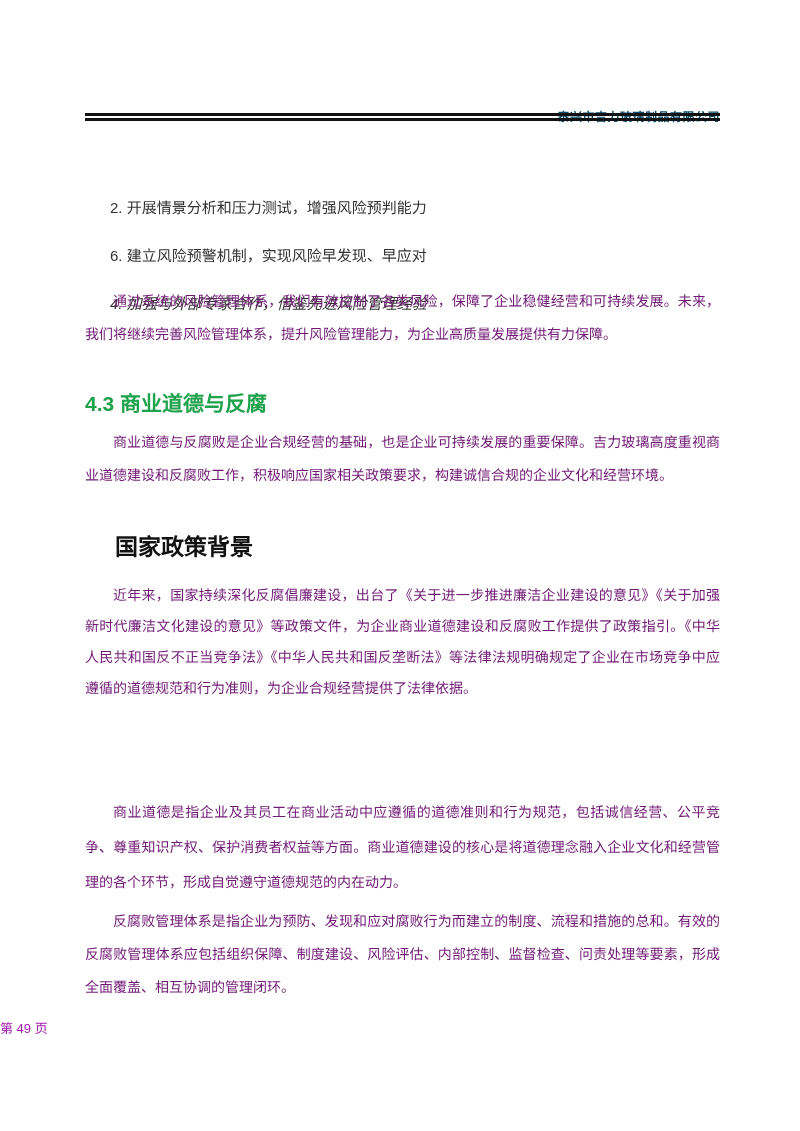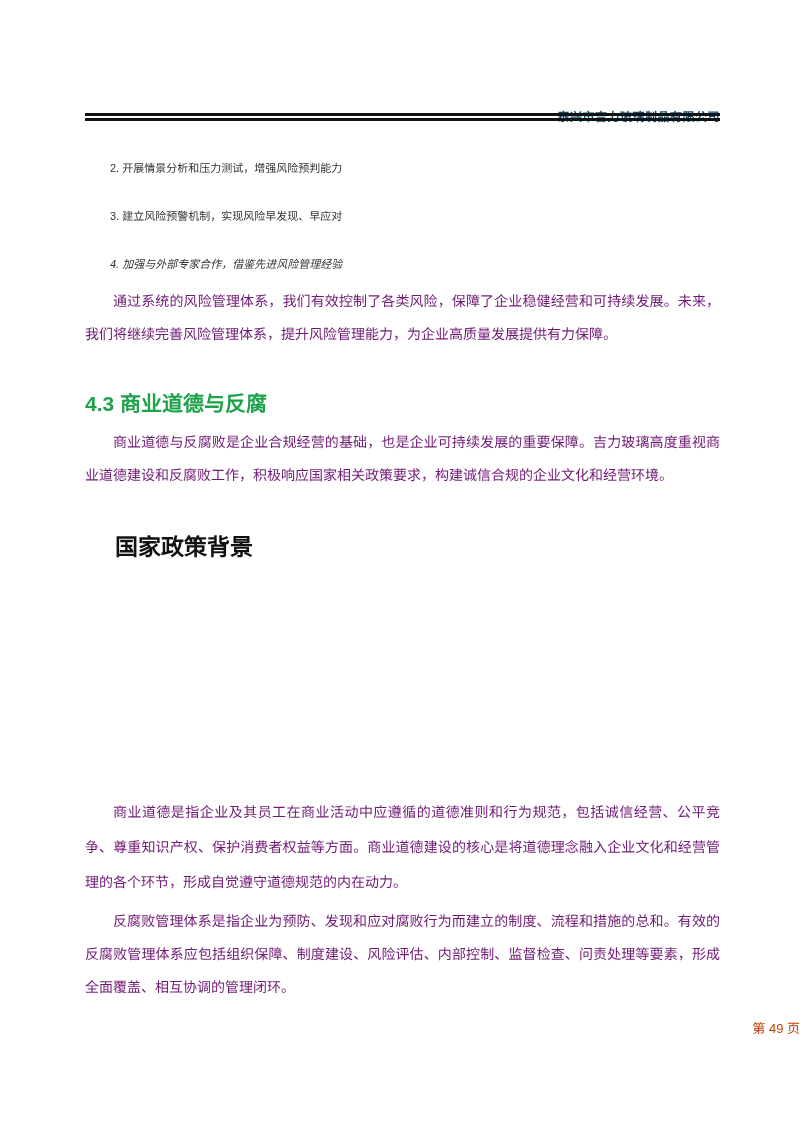--- a/index.html
+++ b/index.html
@@ -30,23 +30,24 @@
   .header-rule {
     top: 113px;
     height: 2px;
     border-top: 3px solid #121212;
     border-bottom: 3px solid #121212;
   }
 
   .list-item {
     left: 110px;
     right: 80px;
-    font-size: 11px;
+    font-size: 15px;
     line-height: 20px;
     color: #333333;
+    margin-top: 40px;
   }
   .li-0 { top: 158px; }
   .li-1 { top: 206px; }
   .li-2 { top: 254px; font-style: italic; }
 
   .para {
     font-size: 14px;
     color: #701a75;
     text-align: justify;
     text-indent: 2em;
@@ -73,46 +74,47 @@
     font-weight: bold;
     color: #111111;
   }
   .sub-heading-1 { top: 534px; }
   .sub-heading-2 { top: 748px; }
 
   .footer-pagenum {
     top: 1018px;
     left: 0;
     right: 0;
-    text-align: right;
+    text-align: left;
     font-size: 13px;
-    color: #c2410c;
+    color: #a21caf;
   }
 </style>
 </head>
 <body>
 
 <div class="page">
 
   <div class="abs header-company">泰兴市吉力玻璃制品有限公司</div>
 
   <div class="abs header-rule"></div>
 
   <div class="abs list-item li-0">2. 开展情景分析和压力测试，增强风险预判能力</div>
-  <div class="abs list-item li-1">3. 建立风险预警机制，实现风险早发现、早应对</div>
+  <div class="abs list-item li-1">6. 建立风险预警机制，实现风险早发现、早应对</div>
   <div class="abs list-item li-2">4. 加强与外部专家合作，借鉴先进风险管理经验</div>
 
   <p class="abs para para-risk">通过系统的风险管理体系，我们有效控制了各类风险，保障了企业稳健经营和可持续发展。未来，我们将继续完善风险管理体系，提升风险管理能力，为企业高质量发展提供有力保障。</p>
 
   <div class="abs section-heading">4.3 商业道德与反腐</div>
 
   <p class="abs para para-intro">商业道德与反腐败是企业合规经营的基础，也是企业可持续发展的重要保障。吉力玻璃高度重视商业道德建设和反腐败工作，积极响应国家相关政策要求，构建诚信合规的企业文化和经营环境。</p>
 
   <div class="abs sub-heading sub-heading-1">国家政策背景</div>
 
+  <p class="abs para para-policy">近年来，国家持续深化反腐倡廉建设，出台了《关于进一步推进廉洁企业建设的意见》《关于加强新时代廉洁文化建设的意见》等政策文件，为企业商业道德建设和反腐败工作提供了政策指引。《中华人民共和国反不正当竞争法》《中华人民共和国反垄断法》等法律法规明确规定了企业在市场竞争中应遵循的道德规范和行为准则，为企业合规经营提供了法律依据。</p>
 
 
   <p class="abs para para-theory">商业道德是指企业及其员工在商业活动中应遵循的道德准则和行为规范，包括诚信经营、公平竞争、尊重知识产权、保护消费者权益等方面。商业道德建设的核心是将道德理念融入企业文化和经营管理的各个环节，形成自觉遵守道德规范的内在动力。</p>
 
   <p class="abs para para-anticor">反腐败管理体系是指企业为预防、发现和应对腐败行为而建立的制度、流程和措施的总和。有效的反腐败管理体系应包括组织保障、制度建设、风险评估、内部控制、监督检查、问责处理等要素，形成全面覆盖、相互协调的管理闭环。</p>
 
   <div class="abs footer-pagenum">第 49 页</div>
 
 </div>
 

